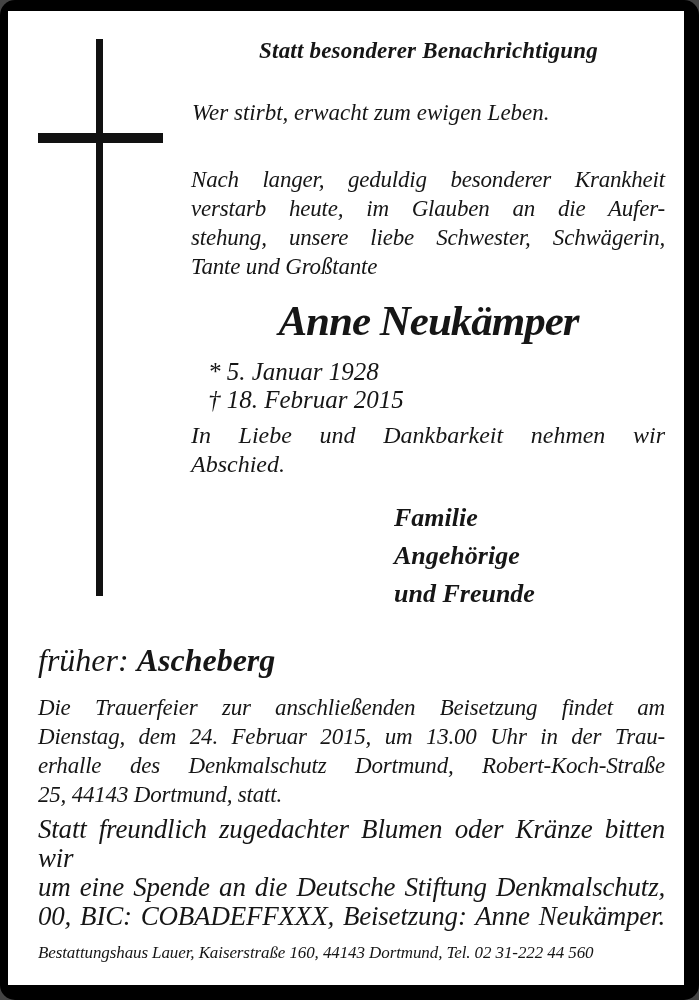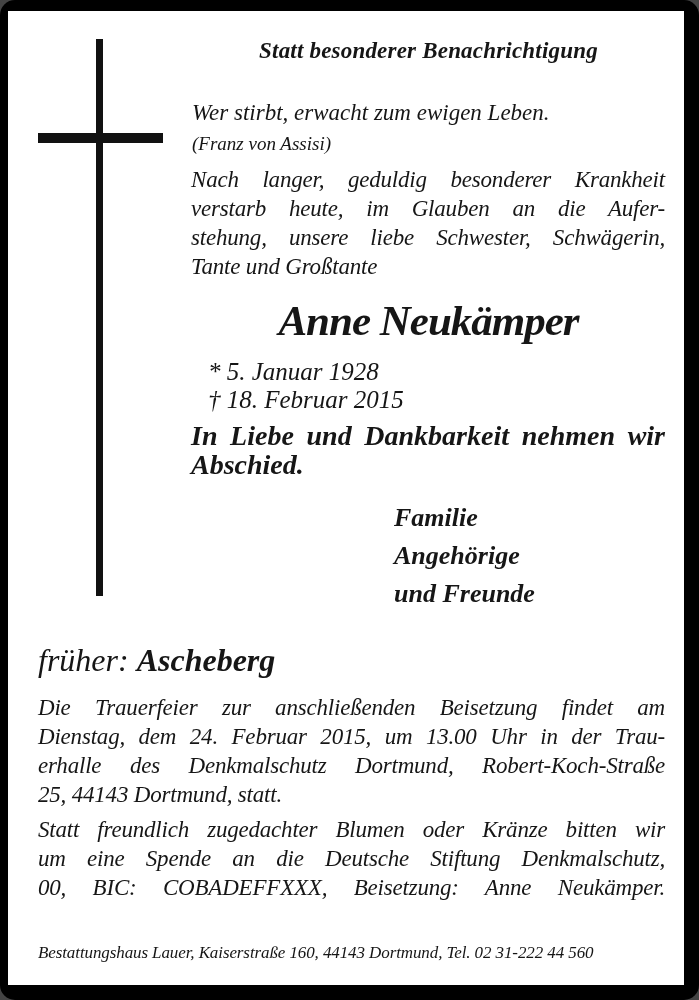--- a/index.html
+++ b/index.html
@@ -36,41 +36,40 @@
     left:192px;top:292px;width:473px;
     font-size:43px;line-height:58px;text-align:center;letter-spacing:-1px;
   }
   .dates{
     left:192px;top:358px;width:473px;box-sizing:border-box;
     padding:0 20px 0 16px;
     display:flex;justify-content:space-between;
     font-size:25px;
     flex-direction:column;
   }
-  .farewell{left:191px;top:421px;width:474px;font-size:28px;line-height:29px;font-weight:bold;}
+  .farewell{left:191px;top:421px;width:474px;font-size:24px;line-height:29px;}
   .mourners{left:394px;top:499px;font-size:26px;line-height:38px;}
   .origin{left:38px;top:642px;font-size:32px;}
   .funeral{left:38px;top:693px;width:627px;font-size:23px;line-height:29px;letter-spacing:-.2px;}
-  .donation{left:38px;top:815px;width:627px;font-size:23px;line-height:29px;letter-spacing:-.2px;}
+  .donation{left:38px;top:815px;width:627px;font-size:27px;line-height:29px;letter-spacing:-.2px;}
   .footer{left:38px;top:943px;width:627px;font-size:17px;letter-spacing:-.1px;}
 </style>
 </head>
 <body>
 
 <div class="frame">
   <div class="panel"></div>
 
   <div class="abs bar cross-v"></div>
   <div class="abs bar cross-h"></div>
 
   <div class="abs header it bold">Statt besonderer Benachrichtigung</div>
 
   <div class="abs quote it">
     <div>Wer stirbt, erwacht zum ewigen Leben.</div>
-    <div class="quote-attr">(Franz von Assisi)</div>
   </div>
 
   <div class="abs intro it">
     <div class="jline">Nach langer, geduldig besonderer Krankheit</div>
     <div class="jline">verstarb heute, im Glauben an die Aufer-</div>
     <div class="jline">stehung, unsere liebe Schwester, Schwägerin,</div>
     <div>Tante und Großtante</div>
   </div>
 
   <div class="abs name it bold">Anne Neukämper</div>

